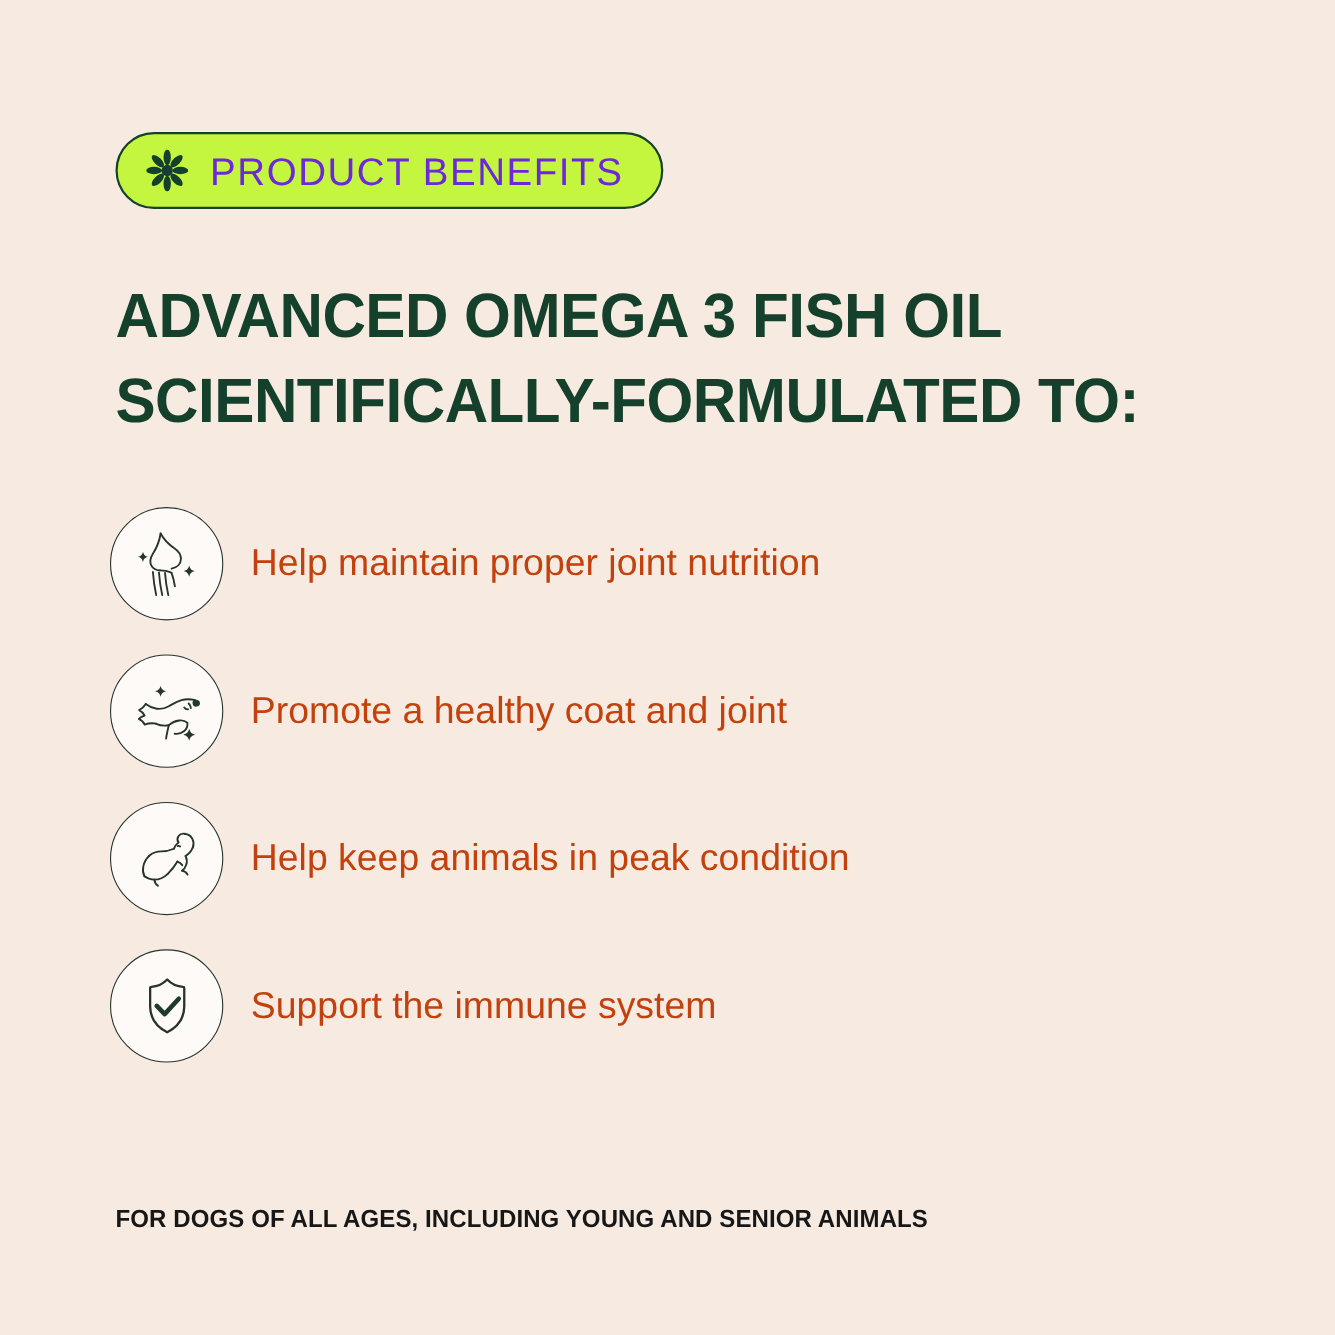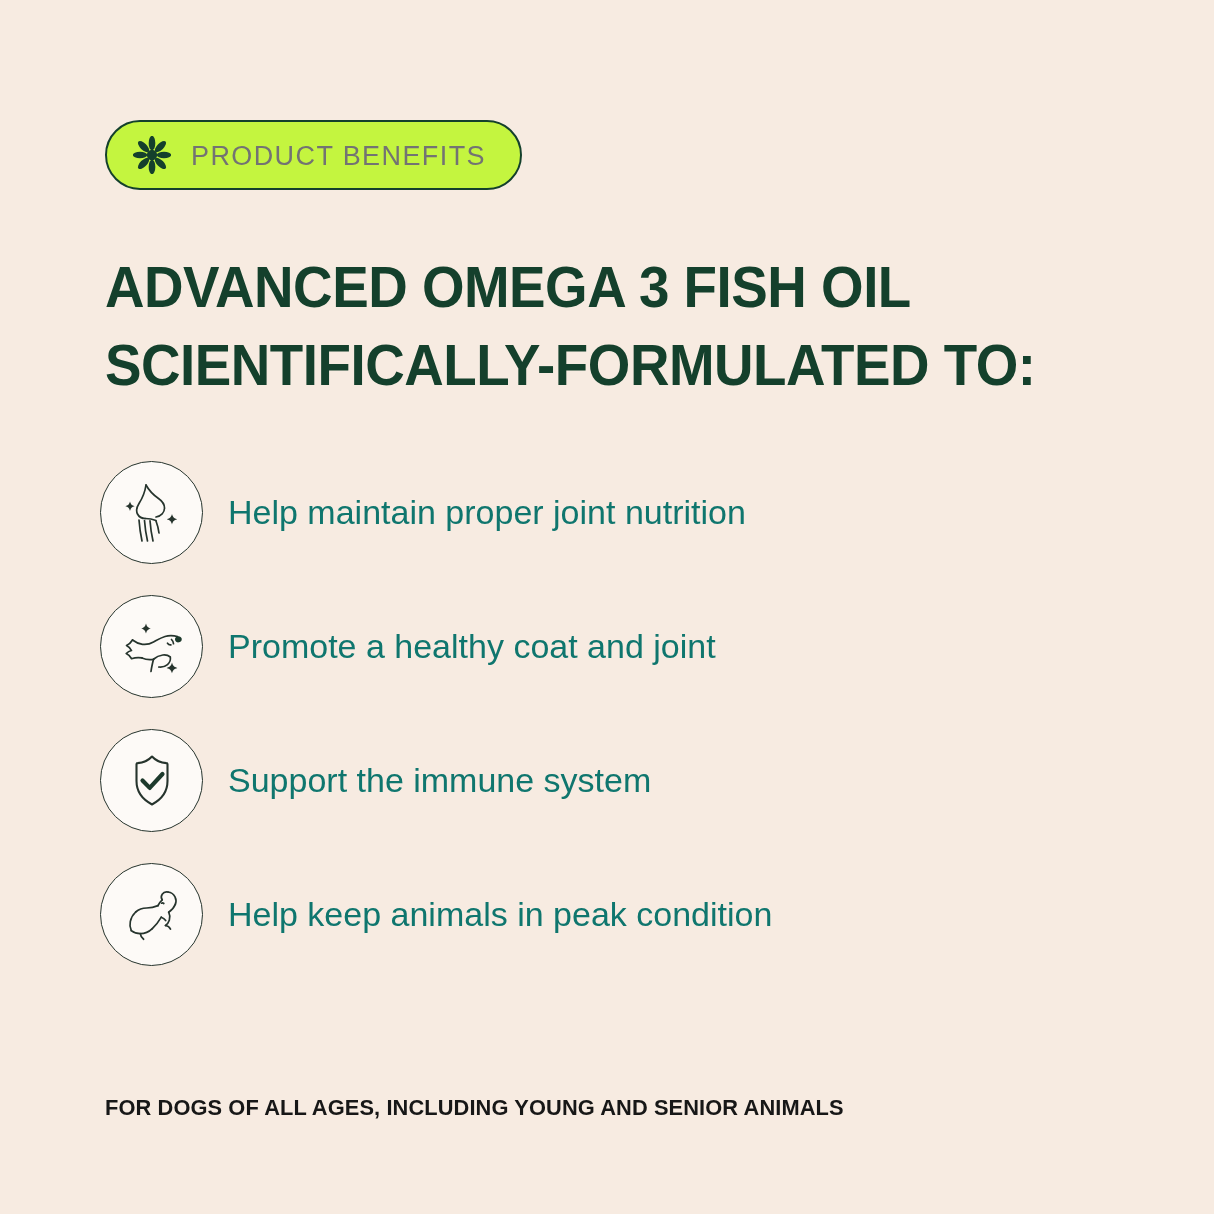--- a/index.html
+++ b/index.html
@@ -36,24 +36,24 @@
     border: 2px solid #14402c;
     border-radius: 40px;
   }
   .badge-icon {
     display: block;
     width: 38px;
     height: 38px;
     flex: 0 0 auto;
   }
   .badge-label {
-    font-size: 27px;
+    font-size: 35px;
     line-height: 1;
     letter-spacing: 1.4px;
-    color: #737373;
+    color: #6d28d9;
     white-space: nowrap;
     position: relative;
     top: 1px;
   }
 
   
   .heading {
     position: absolute;
     left: 105px;
     top: 248px;
@@ -94,21 +94,21 @@
     display: flex;
     align-items: center;
     justify-content: center;
     box-sizing: border-box;
   }
   .benefit-icon-circle svg { display: block; }
   .benefit-text {
     margin-left: 25px;
     font-size: 34px;
     line-height: 1.2;
-    color: #0f766e;
+    color: #c2410c;
     white-space: nowrap;
   }
 
   
   .footer-note {
     position: absolute;
     left: 105px;
     top: 1095px;
     margin: 0;
     font-size: 22.5px;
@@ -201,30 +201,20 @@
             <path d="M52.5 33.2c.8 1.2 2 1.8 3.4 1.6"></path>
           </g>
           <path d="M62.4 26.2c2.4-.3 3.9.6 4.3 2.4.4 1.9-.6 3.3-2.6 3.7-2 .4-3.6-.5-4-2.3-.4-1.8.5-3.3 2.3-3.8z" fill="#1d3a2c"></path>
           <g fill="#26342d">
             <path d="M31 13.5c.9 3.1 1.8 4 4.9 5-3.1 1-4 1.9-4.9 5-.9-3.1-1.8-4-4.9-5 3.1-1 4-1.9 4.9-5z"></path>
             <path d="M57 52.5c1 3.4 2 4.4 5.4 5.4-3.4 1-4.4 2-5.4 5.4-1-3.4-2-4.4-5.4-5.4 3.4-1 4.4-2 5.4-5.4z"></path>
           </g>
         </svg>
       </span>
       <span class="benefit-text">Promote a healthy coat and joint</span>
-    </li>
-
-    <li class="benefit-row">
-      <span class="benefit-icon-circle">
-        <svg width="62" height="62" viewBox="0 0 62 62" aria-hidden="true">
-          <path d="M31 6.5c-4 4.2-8.8 6.4-14.4 6.6-.6 0-1.1.5-1.1 1.1v16.9c0 10.4 6 18.4 15.5 23.4 9.5-5 15.5-13 15.5-23.4V14.2c0-.6-.5-1.1-1.1-1.1C39.8 12.9 35 10.7 31 6.5z" fill="none" stroke="#26342d" stroke-width="2.1" stroke-linejoin="round"></path>
-          <path d="M21.5 30.5l7.2 7.4L41.5 24" fill="none" stroke="#1d3a2c" stroke-width="4.2" stroke-linecap="round" stroke-linejoin="round"></path>
-        </svg>
-      </span>
-      <span class="benefit-text">Support the immune system</span>
     </li>
 
     <li class="benefit-row">
       <span class="benefit-icon-circle">
         <svg width="72" height="72" viewBox="0 0 72 72" aria-hidden="true">
           <g fill="none" stroke="#26342d" stroke-width="1.7" stroke-linecap="round" stroke-linejoin="round">
             <path d="M52 13c-2.5-.5-4.5.3-5.8 2.2-1.2 1.8-1.2 3.8 0 5.6"></path>
             <path d="M46.2 20.8c-1.8 1.6-3.2 3.5-4.2 5.8"></path>
             <path d="M52 13c3.2.4 5.6 2 7 4.8 1.2 2.4 1.3 5 .3 7.6"></path>
             <path d="M59.3 25.4c-1.4 3.4-3.6 6-6.6 7.8"></path>
@@ -236,17 +226,27 @@
             <path d="M36.3 49.6c3.6-3.4 6.6-7.2 9-11.4"></path>
             <path d="M45.3 38.2c1.8.6 3.3 1.7 4.4 3.3"></path>
             <path d="M24.3 54.6c.3 2.4 1.4 4.3 3.3 5.7"></path>
             <path d="M45.6 24.2c.8-.4 1.5-.3 2.2.3"></path>
           </g>
         </svg>
       </span>
       <span class="benefit-text">Help keep animals in peak condition</span>
     </li>
 
+    <li class="benefit-row">
+      <span class="benefit-icon-circle">
+        <svg width="62" height="62" viewBox="0 0 62 62" aria-hidden="true">
+          <path d="M31 6.5c-4 4.2-8.8 6.4-14.4 6.6-.6 0-1.1.5-1.1 1.1v16.9c0 10.4 6 18.4 15.5 23.4 9.5-5 15.5-13 15.5-23.4V14.2c0-.6-.5-1.1-1.1-1.1C39.8 12.9 35 10.7 31 6.5z" fill="none" stroke="#26342d" stroke-width="2.1" stroke-linejoin="round"></path>
+          <path d="M21.5 30.5l7.2 7.4L41.5 24" fill="none" stroke="#1d3a2c" stroke-width="4.2" stroke-linecap="round" stroke-linejoin="round"></path>
+        </svg>
+      </span>
+      <span class="benefit-text">Support the immune system</span>
+    </li>
+
   </ul>
 
   <p class="footer-note">FOR DOGS OF ALL AGES, INCLUDING YOUNG AND SENIOR ANIMALS</p>
 
 </div>
 
 </body></html>

